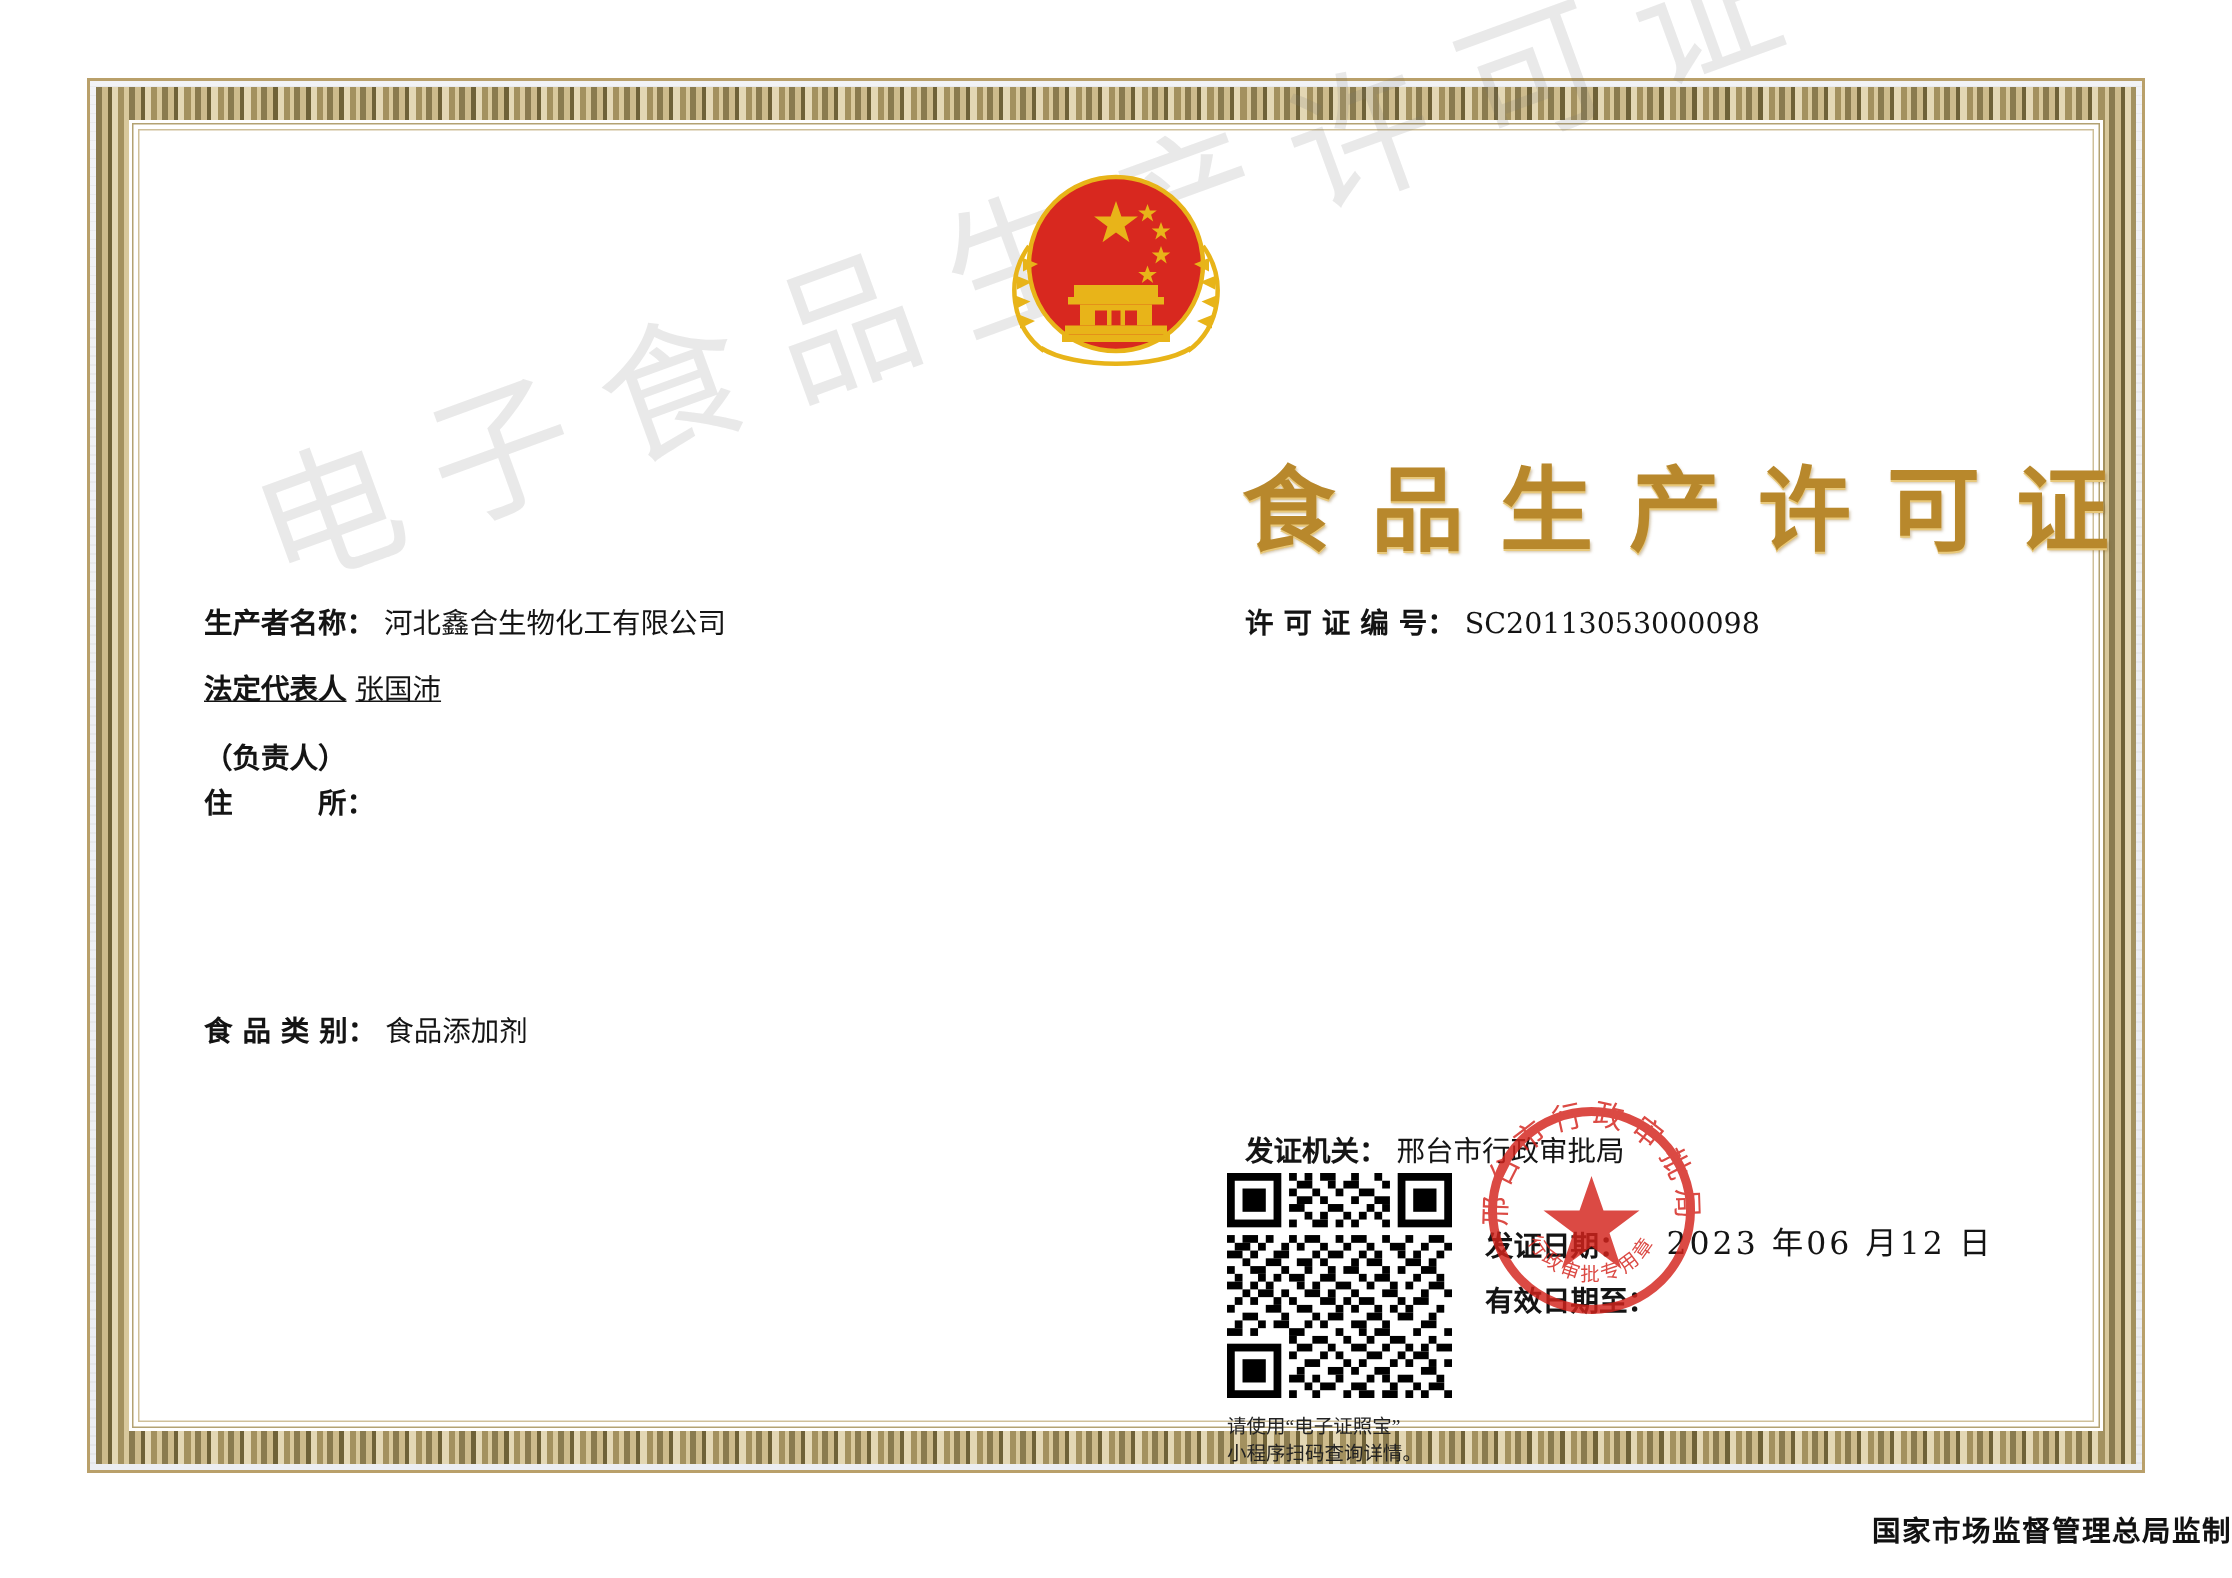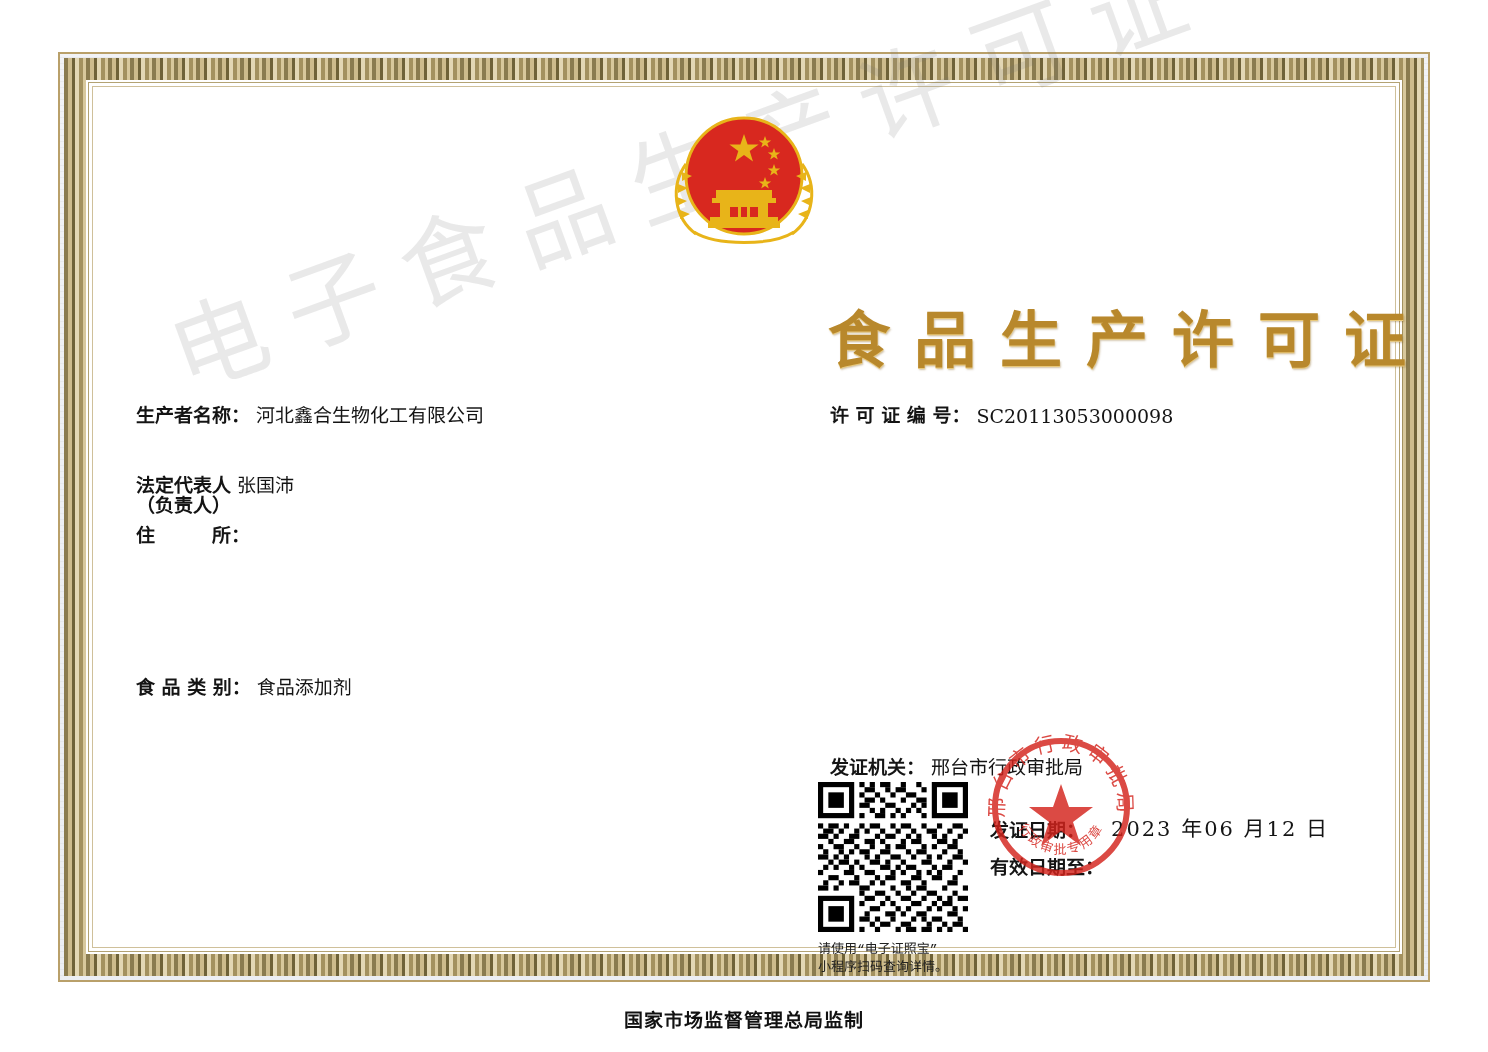--- a/index.html
+++ b/index.html
@@ -126,21 +126,21 @@
     letter-spacing:0px;
   }
   .val{
     margin-left:6px;
     white-space:nowrap;
     font-family:"DejaVu Serif",serif;
   }
 
   
   #r-producer{left:78px;top:18px;}
-  #r-legal{left:78px;top:88px;}
+  #r-legal{left:78px;top:62px;text-decoration:underline;}
   #r-legal2{left:78px;top:108px;}
   #r-address{left:78px;top:138px;}
   #r-prodaddr{left:78px;top:200px;}
   #r-category{left:78px;top:290px;}
 
   
   #r-permitno{left:772px;top:18px;}
   #r-credit{left:772px;top:78px;}
   #r-issuer{left:772px;top:370px;}
   #r-issuedate{left:932px;top:430px;}
@@ -167,27 +167,27 @@
   .qr{
     width:150px;height:150px;
     background:#fff;
     image-rendering:pixelated;
   }
   .qr-note{
     margin-top:5px;
     font-size:13px;
     line-height:1.35;
     color:#222;
-    font-family:Liberation Mono, monospace;
+    font-family:Liberation Serif, serif;
   }
 
   .footer{
     position:absolute;
     left:0;right:0;top:1005px;
-    text-align:center;
+    text-align:right;
     font-size:19px;
     font-weight:bold;
     color:#111;
     letter-spacing:1px;
     font-family:"DejaVu Serif",serif;
   }
 </style>
 </head>
 <body>
 

